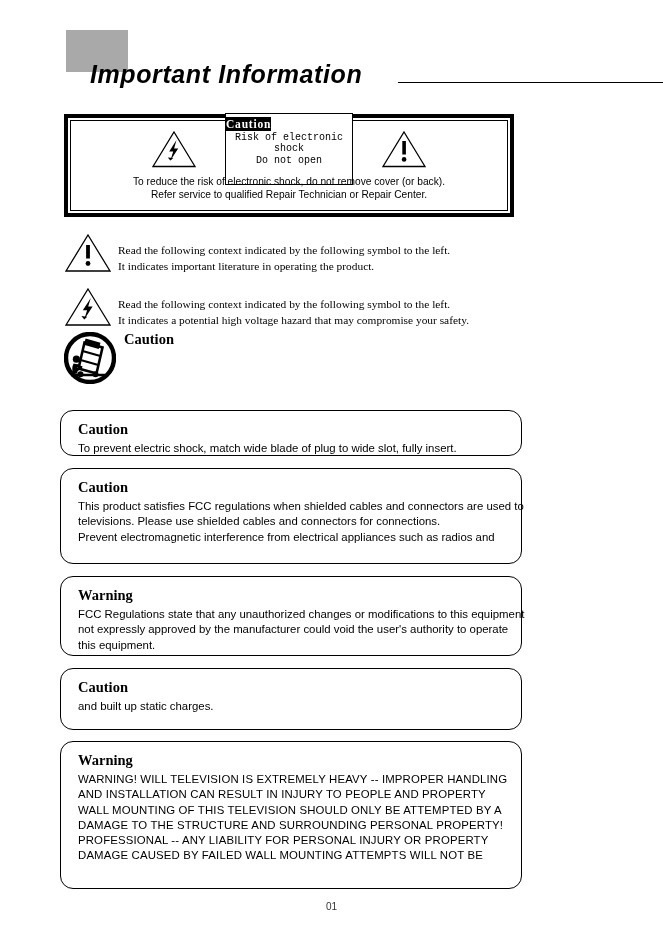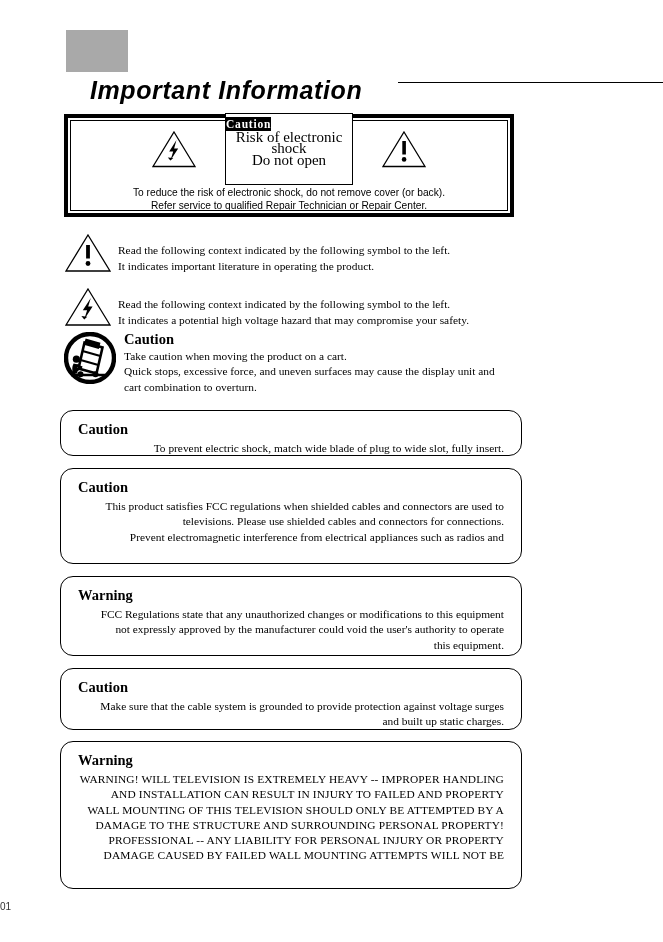--- a/index.html
+++ b/index.html
@@ -43,21 +43,20 @@
     left: 90px;
     top: 60px;
     font-family: "Liberation Sans", sans-serif;
     font-weight: bold;
     font-style: italic;
     font-size: 25px;
     letter-spacing: 0.6px;
     line-height: 28px;
     white-space: nowrap;
     color: #000;
-    margin-top: 16px;
   }
   .header-rule {
     position: absolute;
     left: 398px;
     top: 82px;
     width: 265px;
     height: 0;
     border-top: 1.6px solid #000;
   }
 
@@ -104,30 +103,30 @@
     text-align: center;
     font-family: "Liberation Serif", serif;
     font-weight: bold;
     font-size: 11.5px;
     line-height: 15px;
     padding: 1px 0 1px 0;
     letter-spacing: 0.8px;
   }
   .caution-label-body {
     text-align: center;
-    font-family: Liberation Serif, serif;
-    font-size: 15px;
+    font-family: Liberation Mono, monospace;
+    font-size: 10px;
     line-height: 11.5px;
     padding: 2px 2px 3px 2px;
     color: #000;
   }
   .caution-text {
     position: absolute;
     left: 0;
-    top: 69px;
+    top: 58px;
     width: 100%;
     text-align: center;
     font-family: "Liberation Sans", sans-serif;
     font-size: 10.2px;
     line-height: 12.6px;
     color: #000;
   }
 
   
   .tri-svg { display: block; }
@@ -190,42 +189,41 @@
   }
   .adv-heading {
     font-family: "Liberation Serif", serif;
     font-weight: bold;
     font-size: 14.5px;
     line-height: 19px;
     margin-bottom: 2px;
     color: #000;
   }
   .adv-text {
-    font-family: Liberation Serif, serif;
+    font-family: Liberation Sans, sans-serif;
     font-size: 11.4px;
     line-height: 15.3px;
     color: #000;
-    text-align: right;
   }
   .adv-text div { white-space: nowrap; }
   .adv-text.caps div { letter-spacing: 0.15px; }
 
   #adv-box-0 { top: 410px; height: 46px; }
   #adv-box-1 { top: 468px; height: 96px; }
   #adv-box-2 { top: 576px; height: 80px; }
   #adv-box-3 { top: 668px; height: 62px; }
   #adv-box-4 { top: 741px; height: 148px; }
 
   
   .footer-page {
     position: absolute;
     left: 0;
     top: 901px;
     width: 663px;
-    text-align: left;
+    text-align: center;
     font-family: "Liberation Sans", sans-serif;
     font-size: 10px;
     color: #333;
   }
 </style>
 </head>
 <body>
 
 <div class="page">
 
@@ -320,25 +318,20 @@
           <path d="M13 32.2 L18.6 34.6 L17.6 36.7 L12.2 34.5 Z" fill="#000"></path>
           <path d="M9 40 L6.2 43 L10 43 Z" fill="#000"></path>
 
           <circle cx="16.5" cy="42.2" r="3" fill="#000"></circle>
           <circle cx="31.5" cy="42.2" r="3" fill="#000"></circle>
         </g>
       </svg>
     </div>
     <div class="cart-body">
       <div class="cart-heading">Caution</div>
-      <div class="note-text">
-        <div>Take caution when moving the product on a cart.</div>
-        <div>Quick stops, excessive force, and uneven surfaces may cause the display unit and</div>
-        <div>cart combination to overturn.</div>
-      </div>
     </div>
   </div>
 
   <div class="adv-box" id="adv-box-0">
     <div class="adv-heading">Caution</div>
     <div class="adv-text">
       <div>To prevent electric shock, match wide blade of plug to wide slot, fully insert.</div>
     </div>
   </div>
 
@@ -356,30 +349,29 @@
     <div class="adv-text">
       <div>FCC Regulations state that any unauthorized changes or modifications to this equipment</div>
       <div>not expressly approved by the manufacturer could void the user's authority to operate</div>
       <div>this equipment.</div>
     </div>
   </div>
 
   <div class="adv-box" id="adv-box-3">
     <div class="adv-heading">Caution</div>
     <div class="adv-text">
-      <div>Make sure that the cable system is grounded to provide protection against voltage surges</div>
       <div>and built up static charges.</div>
     </div>
   </div>
 
   <div class="adv-box" id="adv-box-4">
     <div class="adv-heading">Warning</div>
     <div class="adv-text caps">
       <div>WARNING!  WILL TELEVISION IS EXTREMELY HEAVY -- IMPROPER HANDLING</div>
-      <div>AND INSTALLATION CAN RESULT IN INJURY TO FAILED AND PROPERTY</div>
+      <div>AND INSTALLATION CAN RESULT IN INJURY TO PEOPLE AND PROPERTY</div>
       <div>WALL MOUNTING OF THIS TELEVISION SHOULD ONLY BE ATTEMPTED BY A</div>
       <div>DAMAGE TO THE STRUCTURE AND SURROUNDING PERSONAL PROPERTY!</div>
       <div>PROFESSIONAL -- ANY LIABILITY FOR PERSONAL INJURY OR PROPERTY</div>
       <div>DAMAGE CAUSED BY FAILED WALL MOUNTING ATTEMPTS WILL NOT BE</div>
     </div>
   </div>
 
   <div class="footer-page">01</div>
 
 </div>

